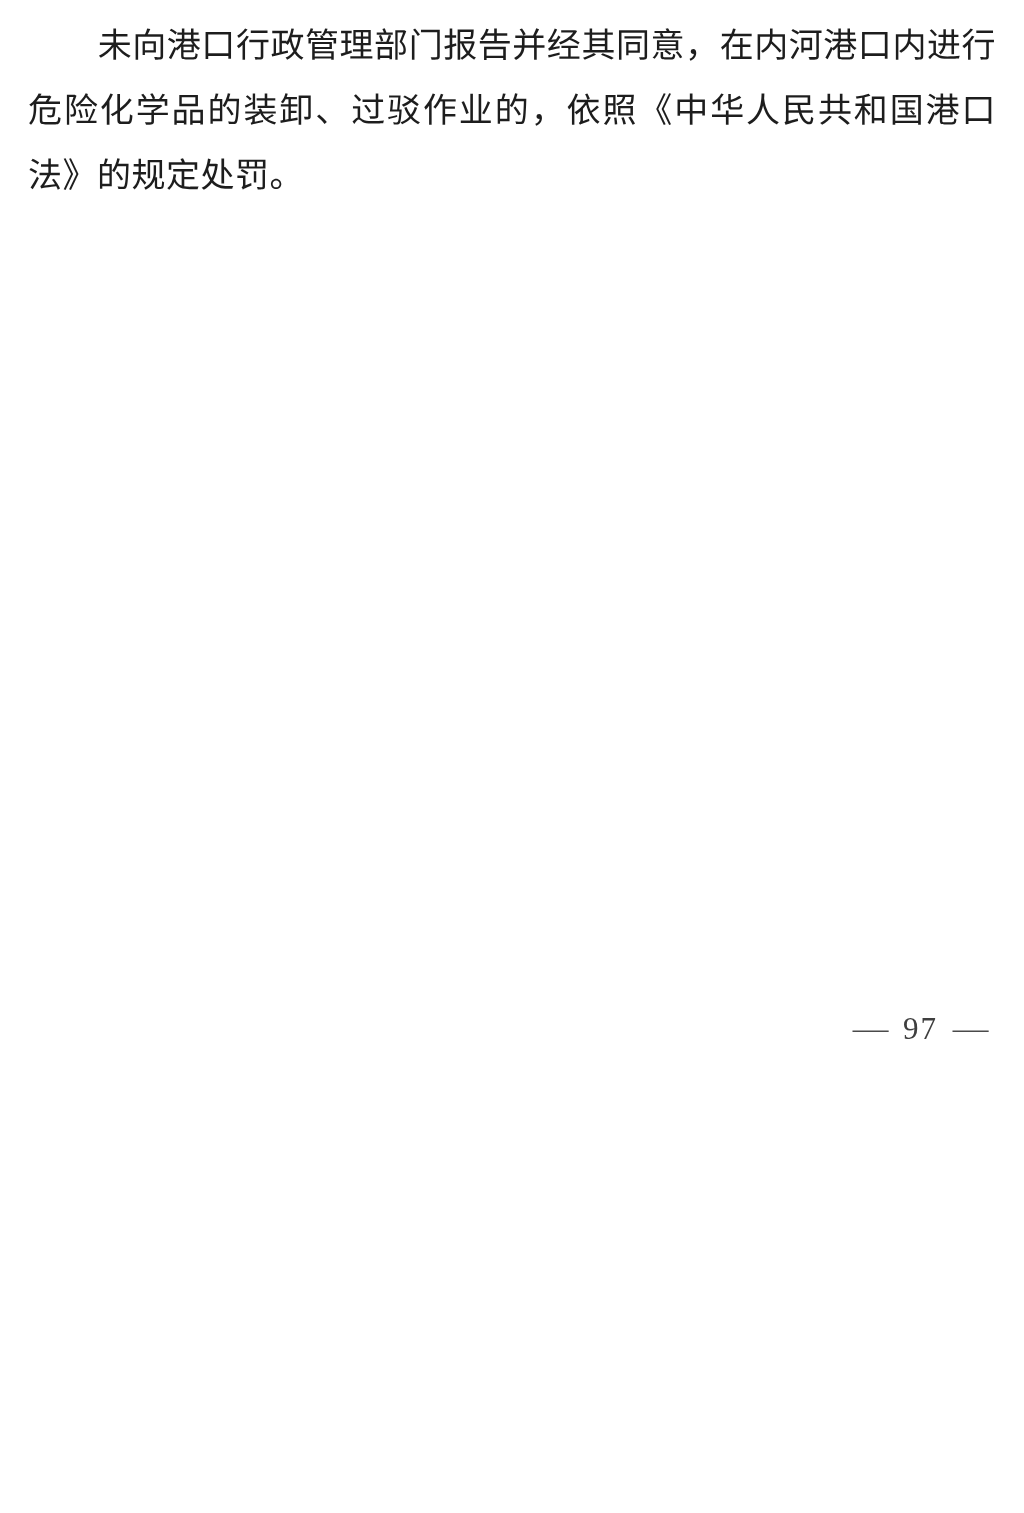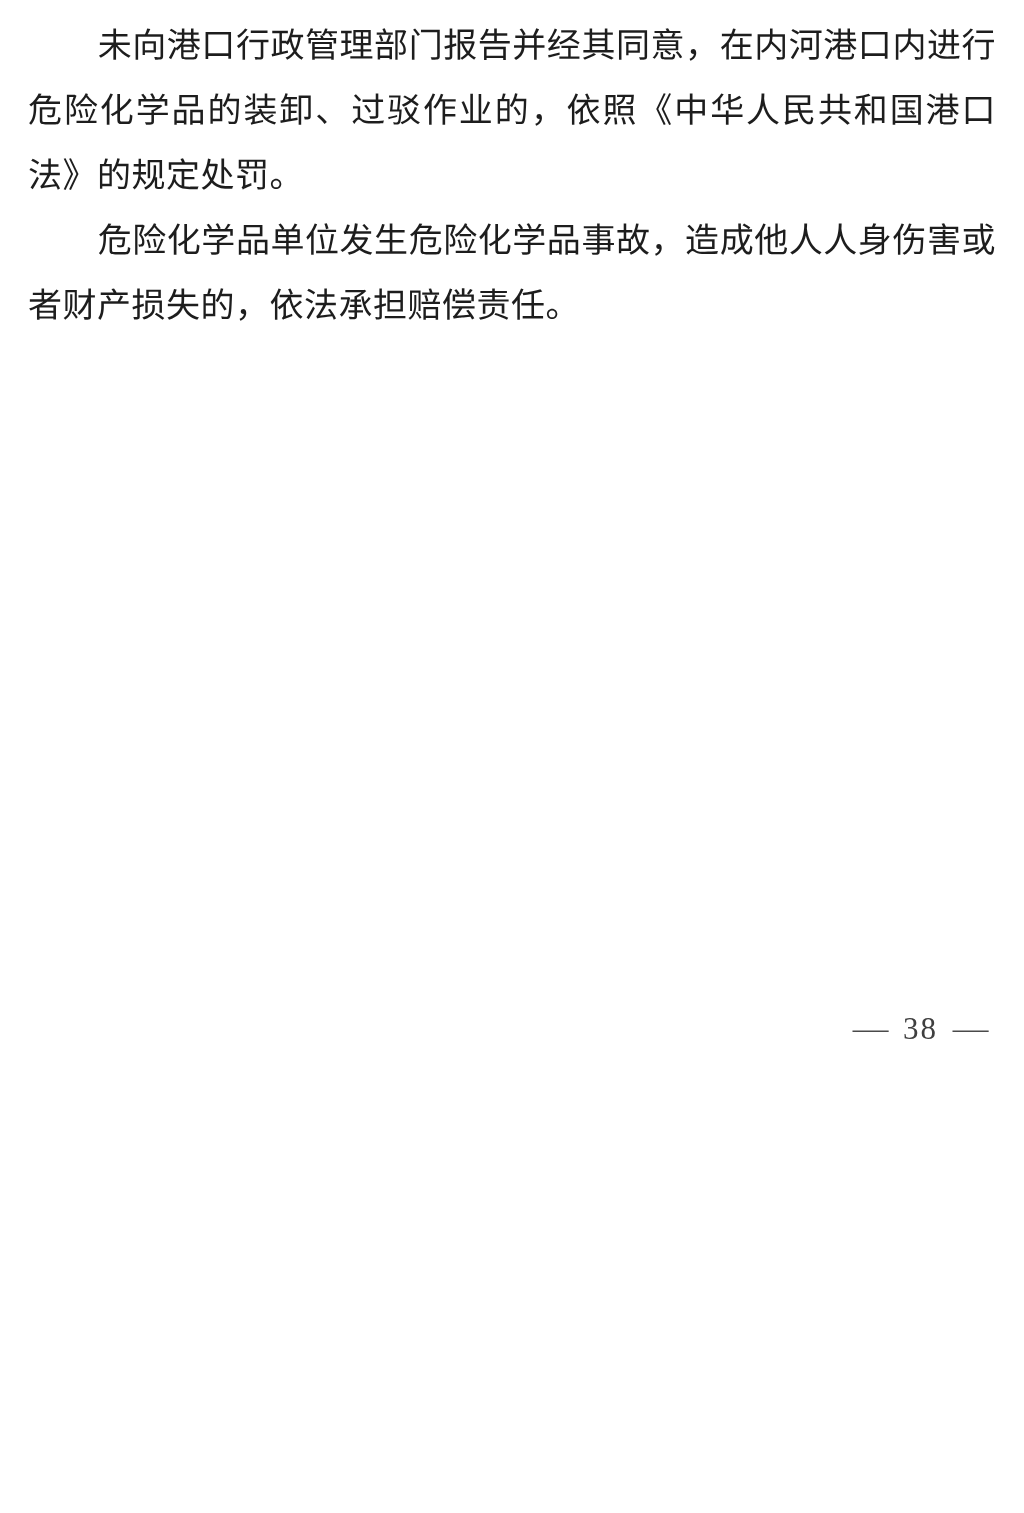--- a/index.html
+++ b/index.html
@@ -63,23 +63,22 @@
 
 <main class="page">
   <section class="doc-body">
 
     <p class="para"><span>未向港口行政管理部门报告并经其同意，在内河港口内进行危险化学品的装卸、过驳作业的，依照《中华人民共和国港口法》的规定处罚。</span></p>
 
 
 
 
 
-    <p class="para"><span>危险化学品单位发生危险化学品事故，造成他人人身伤害或者财产损失的，依法承担赔偿责任。</span></p>
 
 
   </section>
 
   <footer class="page-footer">
     <span class="dash">—</span>
-    <span class="num">38</span>
+    <span class="num">97</span>
     <span class="dash">—</span>
   </footer>
 </main>
 
 </body></html>

